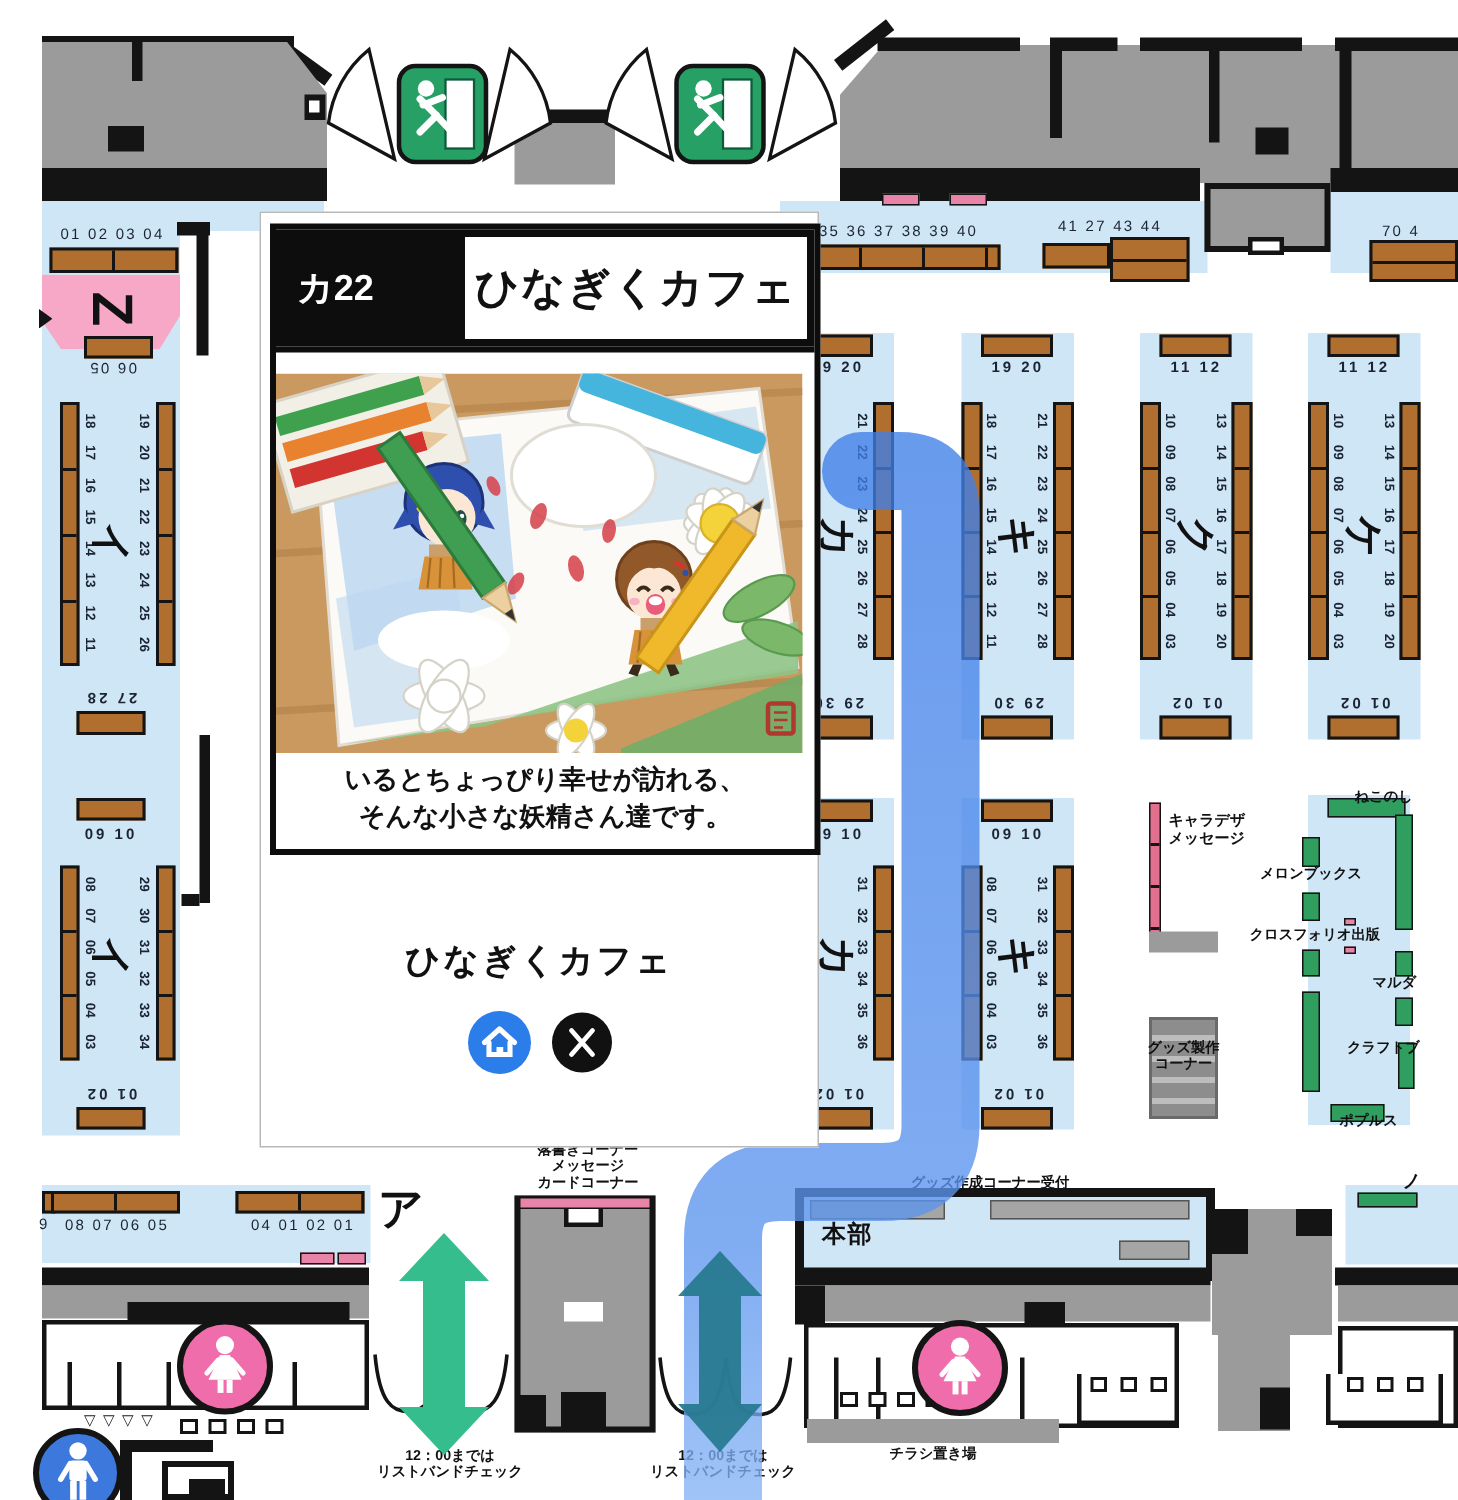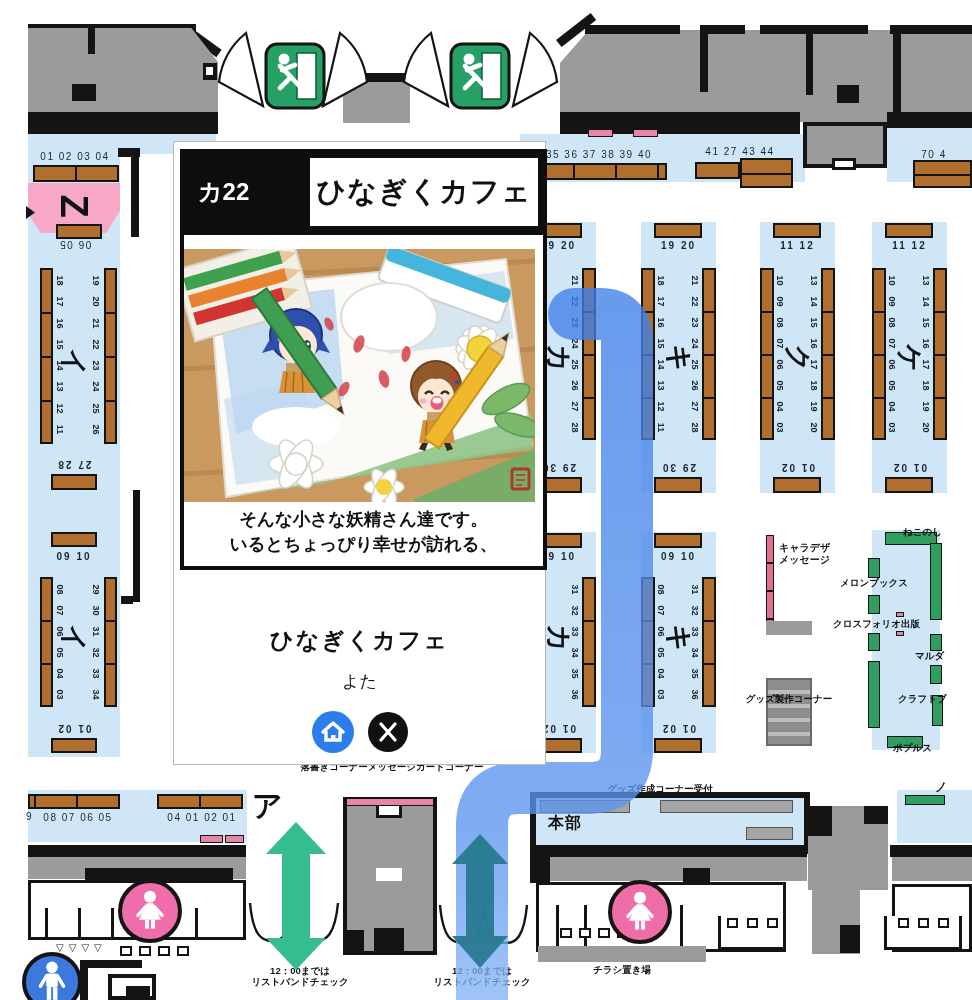--- a/index.html
+++ b/index.html
@@ -402,21 +402,21 @@
   <div class="abs gtbl" style="left:887px;top:736px;width:36px;height:12px;"></div>
   <div class="abs lab" style="left:903px;top:527px;">ねこのし</div>
   <div class="abs lab" style="left:840px;top:578px;">メロンブックス</div>
   <div class="abs lab" style="left:833px;top:619px;">クロスフォリオ出版</div>
   <div class="abs lab" style="left:915px;top:651px;">マルダ</div>
   <div class="abs lab" style="left:898px;top:694px;">クラフトブ</div>
   <div class="abs lab" style="left:853px;top:743px;margin-left:40px;">ポプルス</div>
   <div class="abs pinkbar" style="left:896px;top:612px;width:8px;height:5px;"></div>
   <div class="abs pinkbar" style="left:896px;top:631px;width:8px;height:5px;"></div>
   <div class="abs" style="left:766px;top:678px;width:46px;height:68px;background:repeating-linear-gradient(to bottom,#8d8d8d 0 10px,#bdbdbd 10px 14px);border:2px solid #6a6a6a;box-sizing:border-box;"></div>
-  <div class="abs lab ctr" style="left:756px;top:694px;width:66px;">
+  <div class="abs lab ctr" style="left:756px;top:694px;width:66px;flex-direction:column;">
     <div>グッズ製作</div>
       <div>コーナー</div>
   </div>
 
   <div class="abs lblue" style="left:28px;top:790px;width:219px;height:52px;"></div>
   <div class="abs tbl" style="left:28px;top:794px;width:9px;height:15px;"></div>
   <div class="abs tbl h2" style="left:34px;top:794px;width:86px;height:15px;"></div>
   <div class="abs tbl h2" style="left:157px;top:794px;width:86px;height:15px;"></div>
   <div class="abs num" style="left:26px;top:811px;">9</div>
   <div class="abs num ctr" style="left:34px;top:811px;width:88px;height:12px;">08 07 06 05</div>
@@ -471,21 +471,21 @@
 
   <div class="abs lab ctr" style="left:240px;top:966px;width:120px;flex-direction:column;font-size:9.5px;">
     <div>12：00までは</div>
       <div>リストバンドチェック</div>
   </div>
   <div class="abs lab ctr" style="left:422px;top:966px;width:120px;flex-direction:column;font-size:9.5px;">
     <div>12：00までは</div>
       <div>リストバンドチェック</div>
   </div>
 
-  <div class="abs lab ctr" style="left:332px;top:762px;width:120px;flex-direction:row;">
+  <div class="abs lab ctr" style="left:332px;top:762px;width:120px;flex-direction:column;">
     <div>落書きコーナー</div>
       <div>メッセージ</div>
       <div>カードコーナー</div>
   </div>
   <div class="abs" style="left:343px;top:797px;width:94px;height:158px;background:#9b9b9b;border:4px solid #141414;box-sizing:border-box;"></div>
   <div class="abs pinkbar" style="left:346px;top:798px;width:88px;height:8px;"></div>
   <div class="abs" style="left:376px;top:806px;width:26px;height:12px;background:#fff;border:3px solid #141414;border-top:none;box-sizing:border-box;"></div>
   <div class="abs" style="left:376px;top:868px;width:26px;height:13px;background:#fff;"></div>
   <div class="abs blk" style="left:374px;top:928px;width:30px;height:24px;"></div>
   <div class="abs blk" style="left:346px;top:930px;width:18px;height:22px;"></div>
@@ -735,27 +735,26 @@
             <rect x="-9" y="-80" width="18" height="112" fill="#efb92b" stroke="#c8941a" stroke-width="2"></rect>
             <polygon points="-9,-80 0,-102 9,-80" fill="#ecd0a0" stroke="#c8a870" stroke-width="1.5"></polygon>
             <polygon points="-3,-94 0,-102 3,-94" fill="#333"></polygon>
           </g>
         </g>
 
         <rect x="328" y="220" width="17" height="20" rx="2" fill="none" stroke="#b0392f" stroke-width="3"></rect>
         <path d="M332,226 h9 M332,231 h9 M332,236 h6" stroke="#b0392f" stroke-width="1.6"></path>
       </svg>
       <div id="caption-box">
+        <div>いるとちょっぴり幸せが訪れる、</div>
         <div>そんな小さな妖精さん達です。</div>
-        <div>いるとちょっぴり幸せが訪れる、</div>
       </div>
     </div>
     <div class="abs" style="left:0;top:474px;width:100%;">
       <div id="circle-name">ひなぎくカフェ</div>
-      <div id="author-name">よた</div>
       <div id="link-row">
         <div class="linkicon" style="background:#2b7de9;">
           <svg width="26" height="26" viewBox="-13 -13 26 26">
             <path d="M-10,0 L0,-9 L10,0" fill="none" stroke="#fff" stroke-width="3.4" stroke-linecap="round" stroke-linejoin="round"></path>
             <path d="M-7,0 V8 H7 V0" fill="none" stroke="#fff" stroke-width="3.4" stroke-linecap="round"></path>
             <rect x="-2" y="3" width="4.5" height="5.5" fill="#fff"></rect>
           </svg>
         </div>
         <div class="linkicon" style="background:#111;width:40px;height:40px;margin-top:1px;">
           <svg width="20" height="20" viewBox="-10 -10 20 20">

